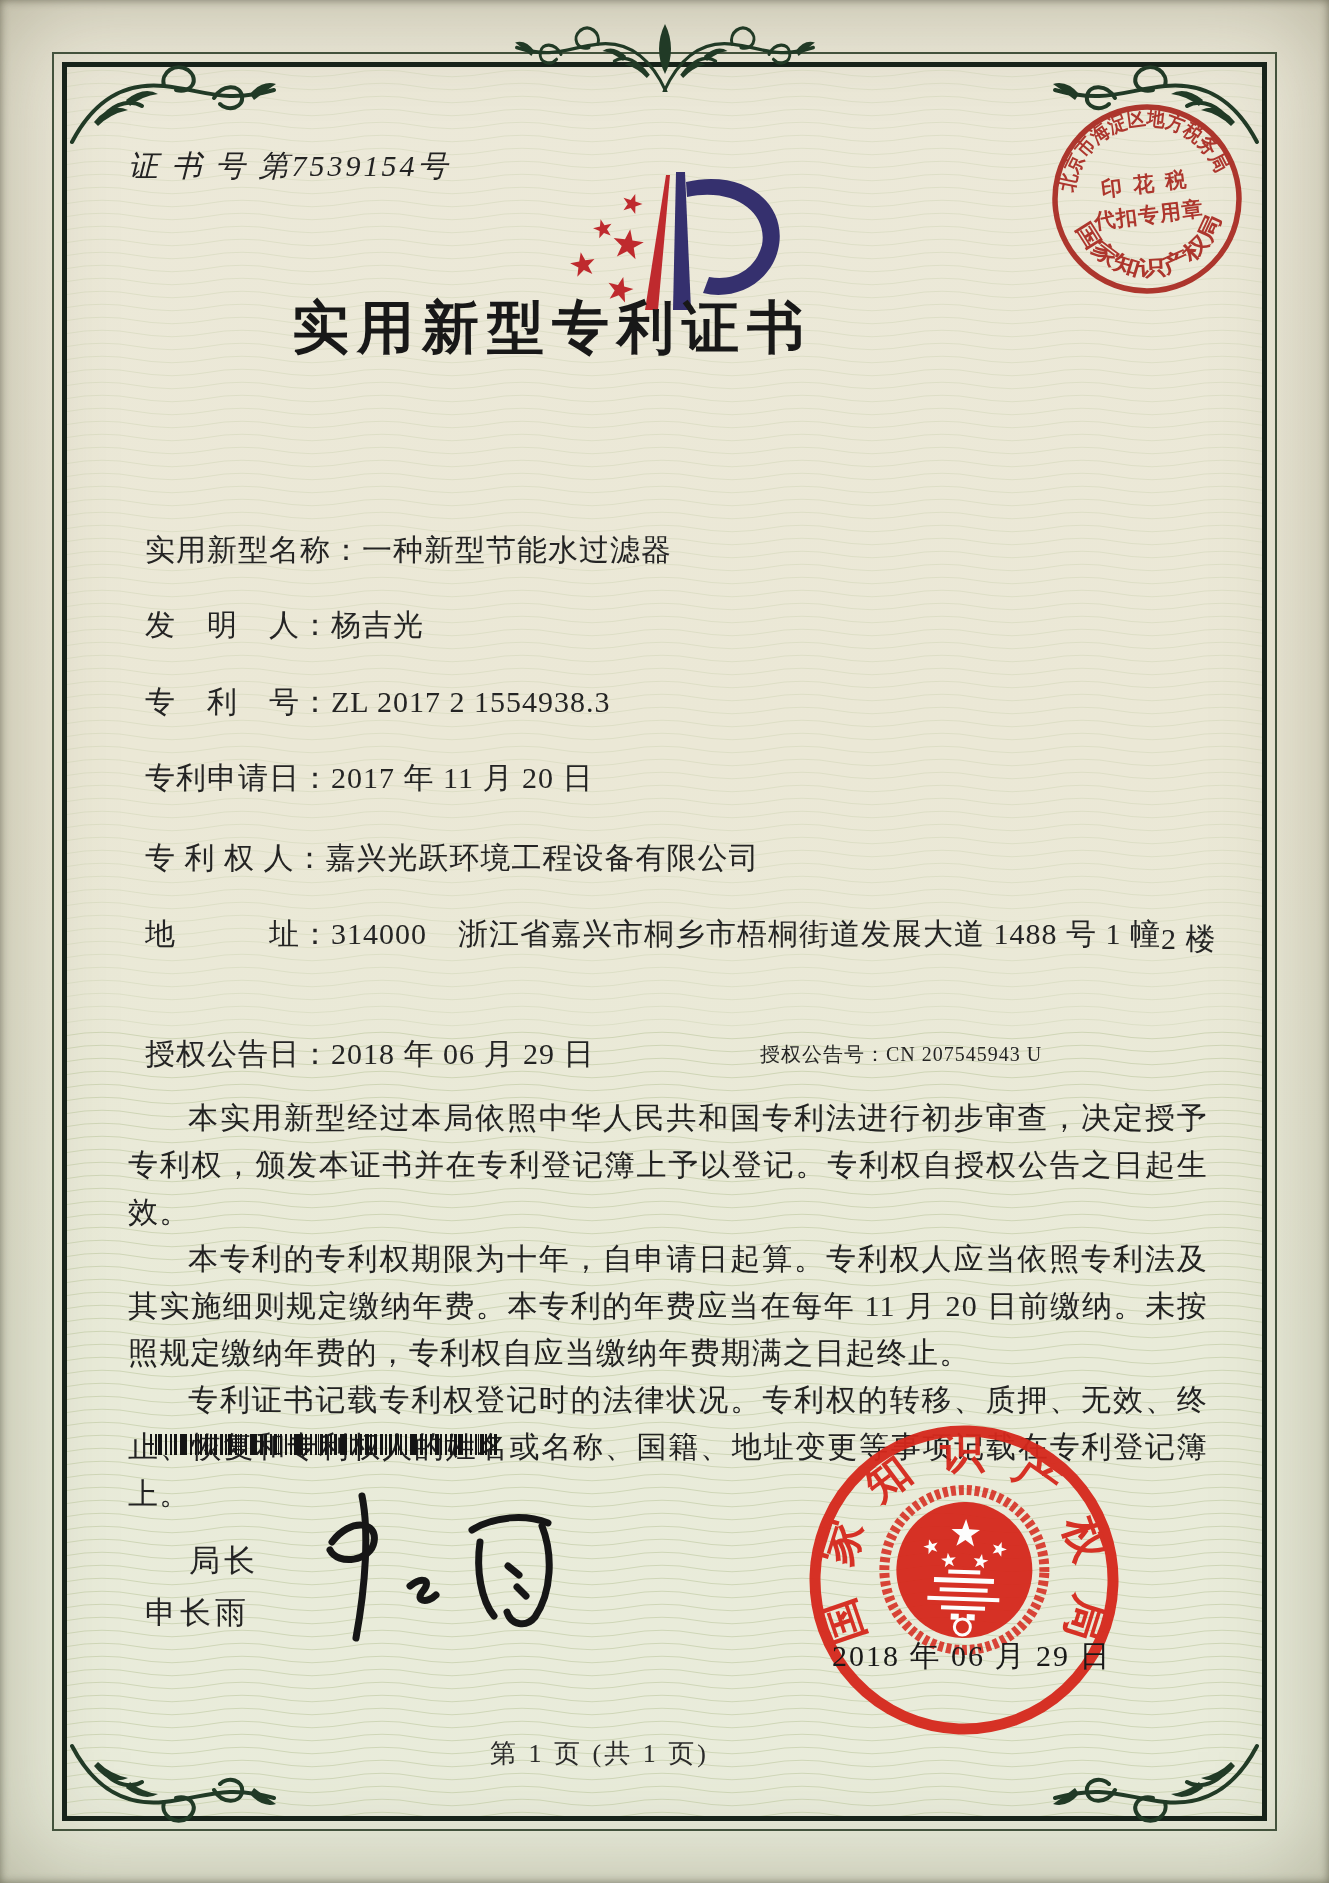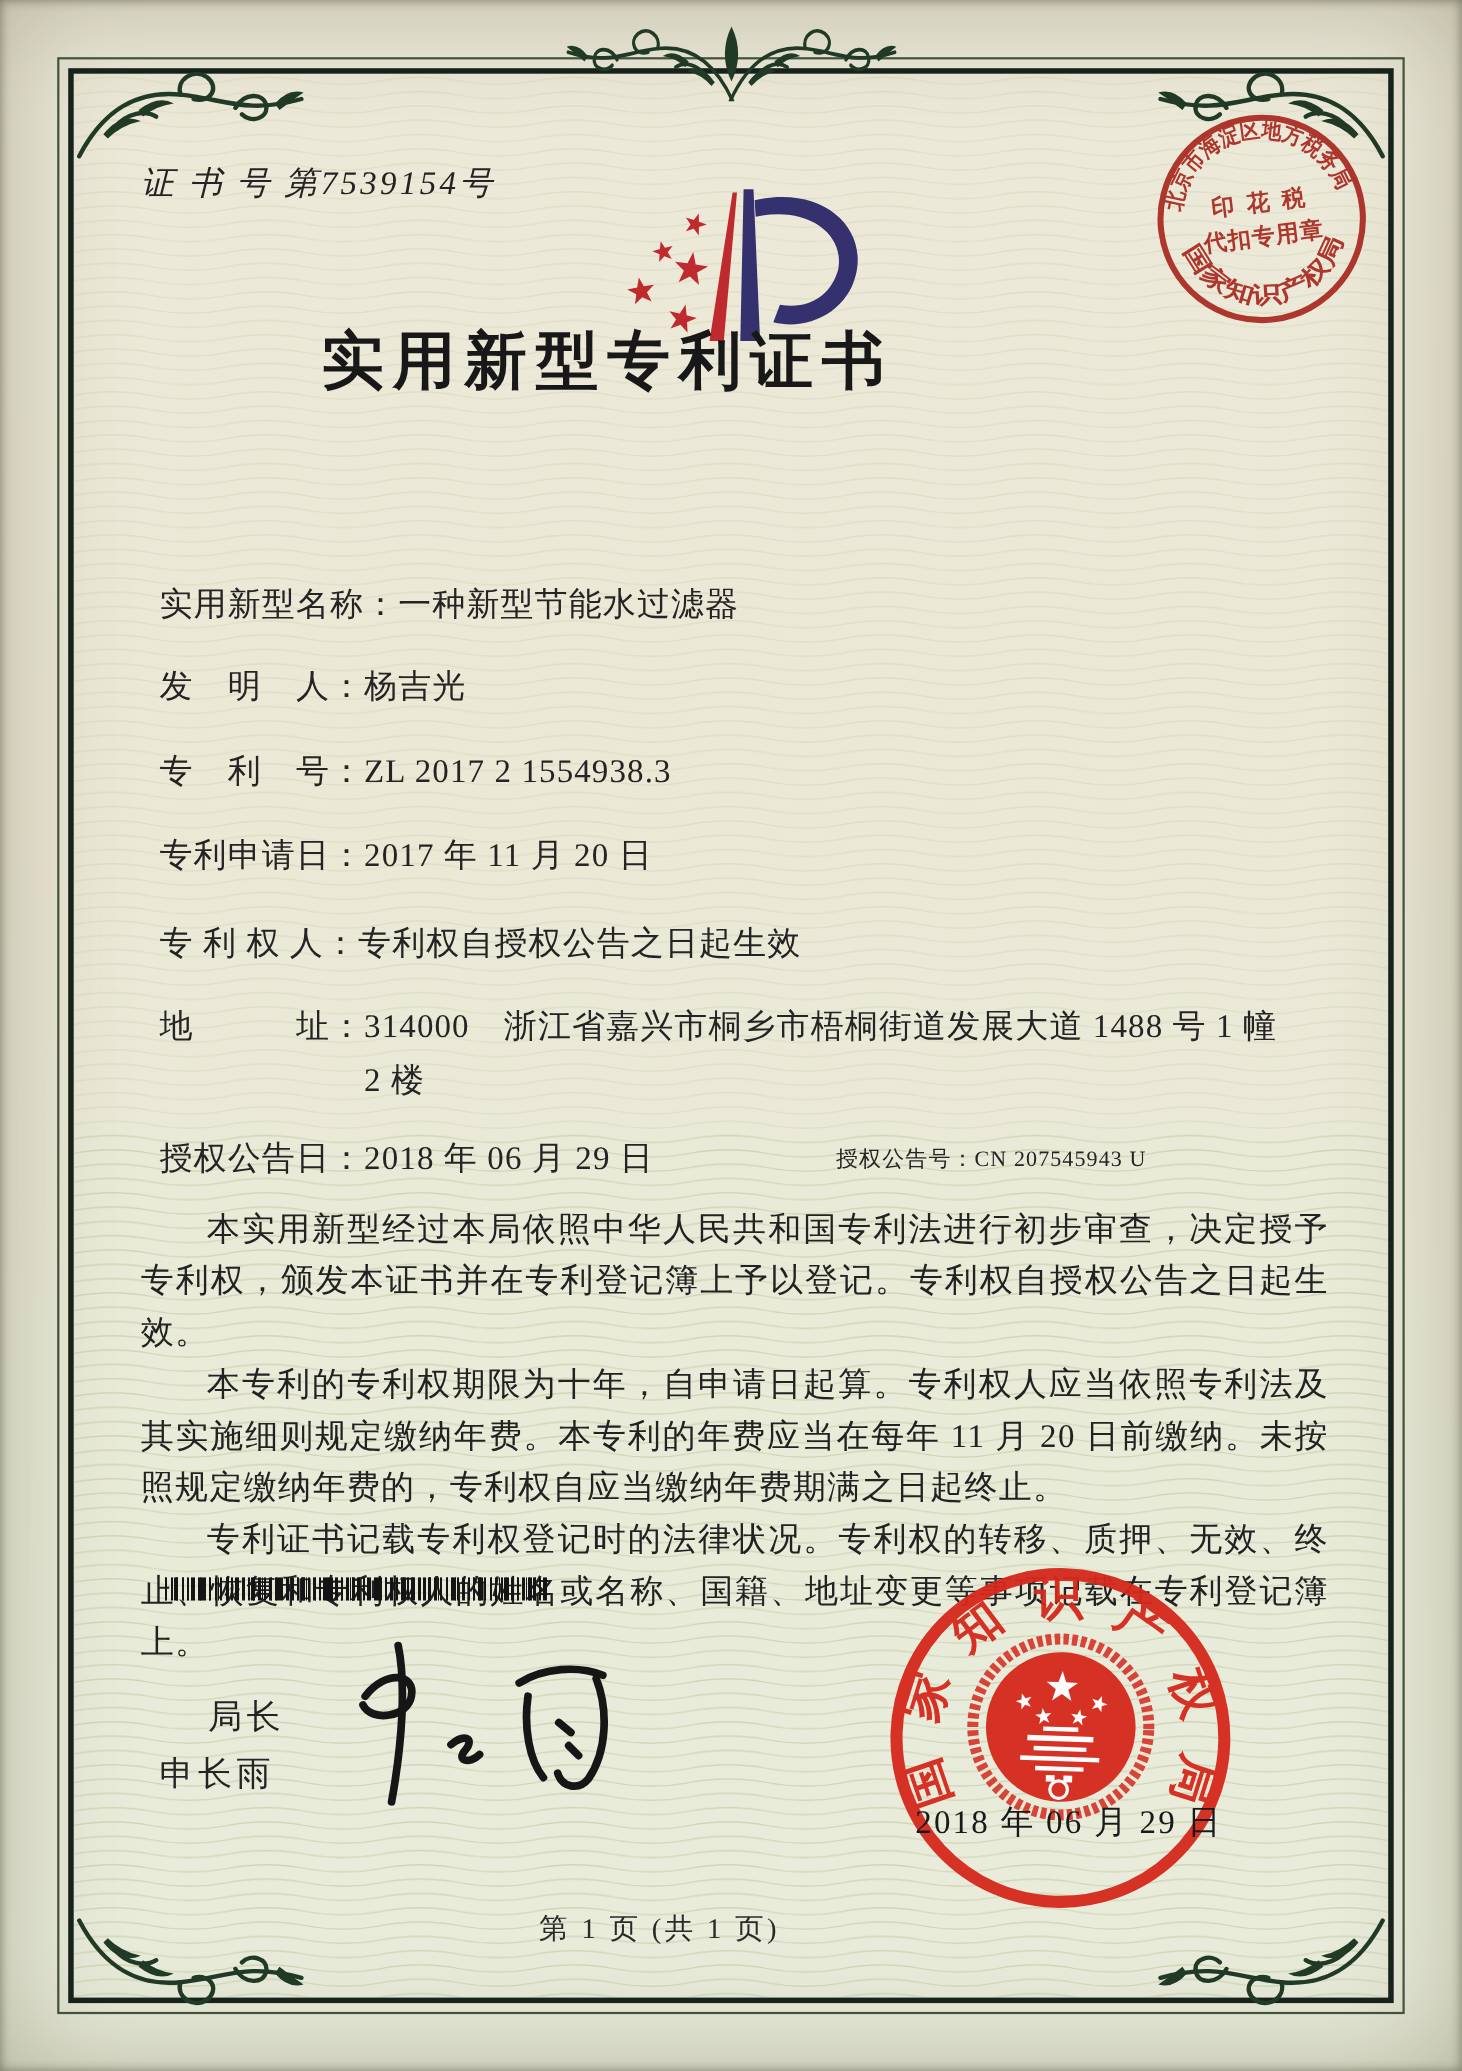--- a/index.html
+++ b/index.html
@@ -14,21 +14,21 @@
   .guilloche{position:absolute;left:67px;top:67px;z-index:0;}
   .orn{position:absolute;z-index:1;}
   .content{position:absolute;inset:0;z-index:2;}
   .cert-no{position:absolute;left:128px;top:146px;font-size:30px;letter-spacing:3px;color:#232323;font-style:italic;}
   .logo{position:absolute;left:555px;top:130px;}
   .tax-stamp{position:absolute;left:1040px;top:92px;opacity:.92;}
   .title{position:absolute;left:292px;top:290px;font-size:57px;font-weight:bold;letter-spacing:8px;color:#181818;}
   .frow{position:absolute;left:145px;font-size:30px;line-height:44px;color:#242424;white-space:nowrap;}
   .flabel{letter-spacing:1px;}
   .fvalue{letter-spacing:1px;}
-  .addr{display:inline-flex;flex-direction:column;vertical-align:top;white-space:normal;}
+  .addr{display:inline-flex;flex-direction:row;vertical-align:top;white-space:normal;}
   .addr .l2{margin-top:5px;}
   .gazette{position:absolute;left:760px;top:1032px;font-size:20px;line-height:44px;color:#242424;white-space:nowrap;}
   .body-text{position:absolute;left:128px;right:121px;top:1094px;}
   .body-text p{margin:0;font-size:30px;line-height:47px;text-indent:2em;letter-spacing:1.2px;text-align:justify;color:#222;}
   .barcode{
     position:absolute;left:150px;top:1434px;width:349px;height:21px;
     background:
       repeating-linear-gradient(90deg,#141414 0 2px,rgba(0,0,0,0) 2px 5px),
       repeating-linear-gradient(90deg,#141414 0 1px,rgba(0,0,0,0) 1px 8px),
       repeating-linear-gradient(90deg,rgba(0,0,0,0) 0 9px,#141414 9px 12px,rgba(0,0,0,0) 12px 23px);
@@ -150,21 +150,21 @@
     <div class="frow" style="top:603px">
       <span class="flabel">发　明　人：</span><span class="fvalue">杨吉光</span>
     </div>
     <div class="frow" style="top:680px">
       <span class="flabel">专　利　号：</span><span class="fvalue">ZL 2017 2 1554938.3</span>
     </div>
     <div class="frow" style="top:756px">
       <span class="flabel">专利申请日：</span><span class="fvalue">2017 年 11 月 20 日</span>
     </div>
     <div class="frow" style="top:836px">
-      <span class="flabel">专 利 权 人：</span><span class="fvalue">专利权自授权公告之日起生效</span>
+      <span class="flabel">专 利 权 人：</span><span class="fvalue">嘉兴光跃环境工程设备有限公司</span>
     </div>
     <div class="frow" style="top:912px">
       <span class="flabel">地　　　址：</span><span class="fvalue addr">
           <span>314000　浙江省嘉兴市桐乡市梧桐街道发展大道 1488 号 1 幢</span>
           <span class="l2">2 楼</span>
         </span>
     </div>
     <div class="frow" style="top:1032px">
       <span class="flabel">授权公告日：</span><span class="fvalue">2018 年 06 月 29 日</span>
     </div>

